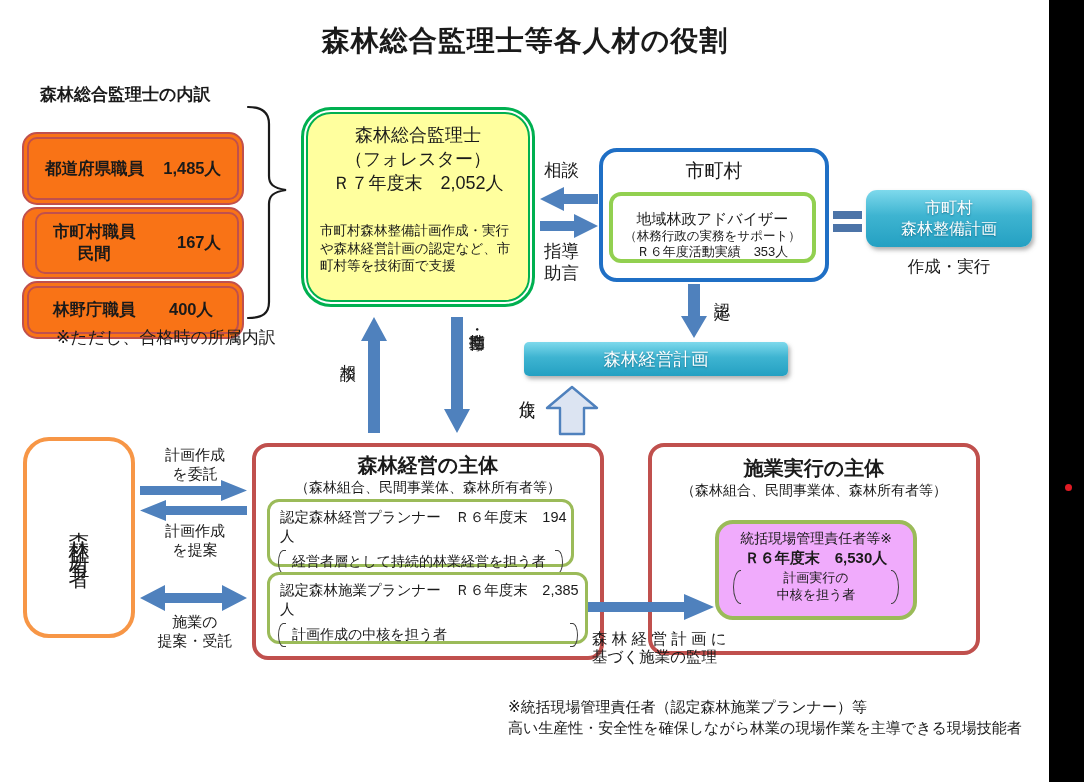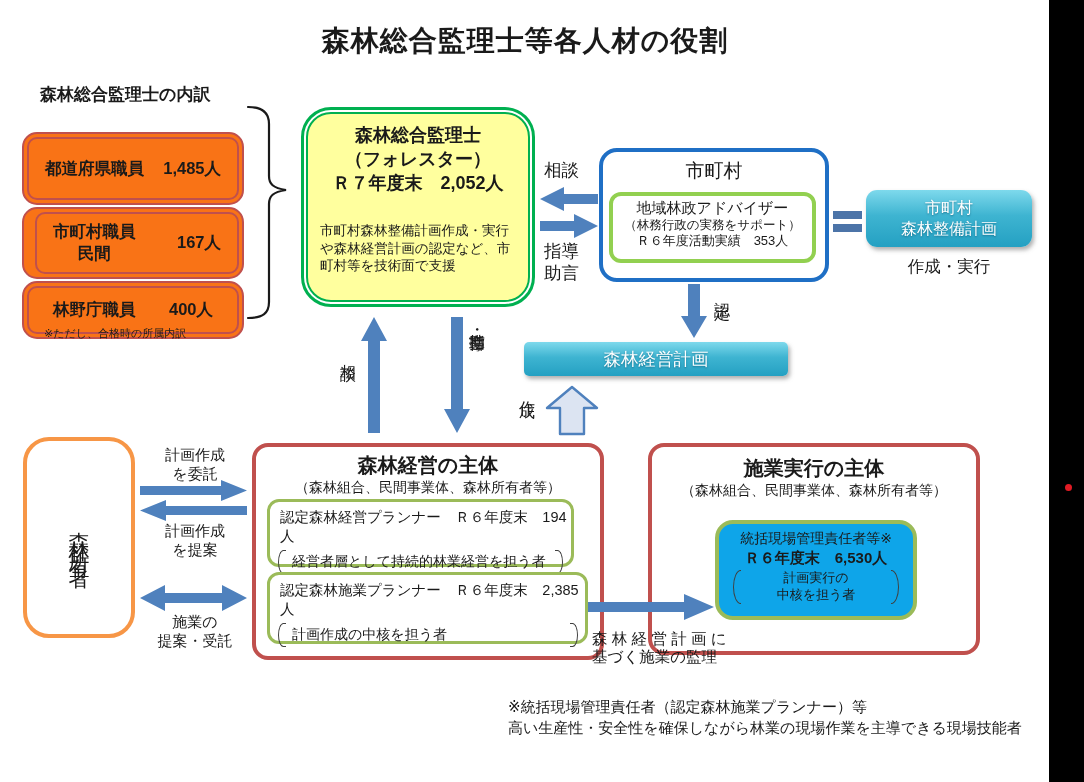--- a/index.html
+++ b/index.html
@@ -18,36 +18,36 @@
   
   .page-title{left:0;top:22px;width:1050px;text-align:center;
     font-size:28px;font-weight:bold;letter-spacing:1px;}
 
   
   .bd-head{left:40px;top:83px;font-size:17px;font-weight:bold;}
   .dbl{border:2.5px solid #C0504D;border-radius:15px;padding:3px;background:#f97316;box-sizing:border-box;margin-top:21px;}
   .dbl-in{border:2.5px solid #C0504D;border-radius:10px;width:100%;height:100%;
     box-sizing:border-box;display:flex;align-items:center;justify-content:space-between;
     padding:0 16px;font-size:16.5px;font-weight:bold;}
-  .bd-note{left:44px;top:326px;font-size:11px;text-align:right;}
+  .bd-note{left:56px;top:326px;font-size:17px;text-align:right;}
 
   
   .forester{left:301px;top:107px;width:234px;height:200px;
     border:3px solid #00B050;border-radius:30px;background:#fff;padding:2px;box-sizing:border-box;}
   .forester-in{width:100%;height:100%;box-sizing:border-box;border:2px solid #00B050;
     border-radius:25px;background:#FFFF9E;padding:10px 12px 0 12px;}
-  .forester-title{font-size:18px;font-weight:bold;text-align:center;line-height:1.32;}
+  .forester-title{font-size:18px;font-weight:normal;text-align:center;line-height:1.32;}
   .forester-desc{font-size:13.5px;line-height:1.3;margin-top:27px;}
 
   
   .muni{left:599px;top:148px;width:230px;height:134px;border:4px solid #1F6FC5;
     border-radius:18px;box-sizing:border-box;background:#fff;}
   .muni-title{left:599px;top:158px;width:230px;text-align:center;font-size:19px;}
   .advisor{left:609px;top:192px;width:207px;height:71px;border:4px solid #92D050;
-    border-radius:12px;box-sizing:border-box;background:#fff;text-align:center;padding-top:3px;}
+    border-radius:12px;box-sizing:border-box;background:#fff;text-align:center;padding-top:14px;}
   .adv1{font-size:15px;line-height:1.25;}
   .adv2{font-size:12.5px;line-height:1.25;}
   .adv3{font-size:13px;line-height:1.3;}
 
   
   .teal{background:linear-gradient(180deg,#7ed9ec 0%,#3eb4d1 45%,#24a0c2 100%);
     color:#fff;box-shadow:2px 3px 4px rgba(110,110,110,.55);
     text-shadow:0 1px 2px rgba(0,70,95,.55);}
   .muni-plan{left:866px;top:190px;width:166px;height:57px;border-radius:11px;
     display:flex;align-items:center;justify-content:center;font-size:16px;line-height:1.3;text-align:center;}
@@ -71,21 +71,21 @@
   .entity-title{font-size:20px;font-weight:bold;text-align:center;line-height:1.2;}
   .entity-sub{font-size:14px;text-align:center;line-height:1.2;margin-top:2px;}
   .gbox{border:3.5px solid #9BBB59;border-radius:12px;box-sizing:border-box;background:#fff;}
   .planner-line{font-size:14.5px;padding:6px 0 2px 10px;}
   .brow{display:flex;align-items:center;padding:2px 8px 13px 8px;}
   .br-l,.br-r{width:7px;align-self:stretch;flex:0 0 7px;}
   .br-l{border:1.6px solid #404040;border-right:none;border-radius:9px 0 0 9px / 20px 0 0 20px;}
   .br-r{border:1.6px solid #404040;border-left:none;border-radius:0 9px 9px 0 / 0 20px 20px 0;}
   .brow .btxt{flex:1;font-size:14px;padding:3px 6px;}
   .sup-box{left:715px;top:520px;width:202px;height:100px;border:4px solid #9BBB59;
-    border-radius:18px;box-sizing:border-box;background:#0ea5e9;text-align:center;padding-top:6px;}
+    border-radius:18px;box-sizing:border-box;background:#f0abfc;text-align:center;padding-top:6px;}
   .sup1{font-size:14px;}
   .sup2{font-size:15px;font-weight:bold;margin-top:1px;}
   .sup-brow{display:flex;align-items:center;margin:2px 14px 0 14px;}
   .sup-brow .btxt{flex:1;font-size:13px;line-height:1.3;}
 
   
   .kanri-label{left:592px;top:630px;font-size:15.5px;line-height:1.18;z-index:5;}
 
   
   .footnote{left:508px;top:696px;font-size:15px;line-height:1.42;}

